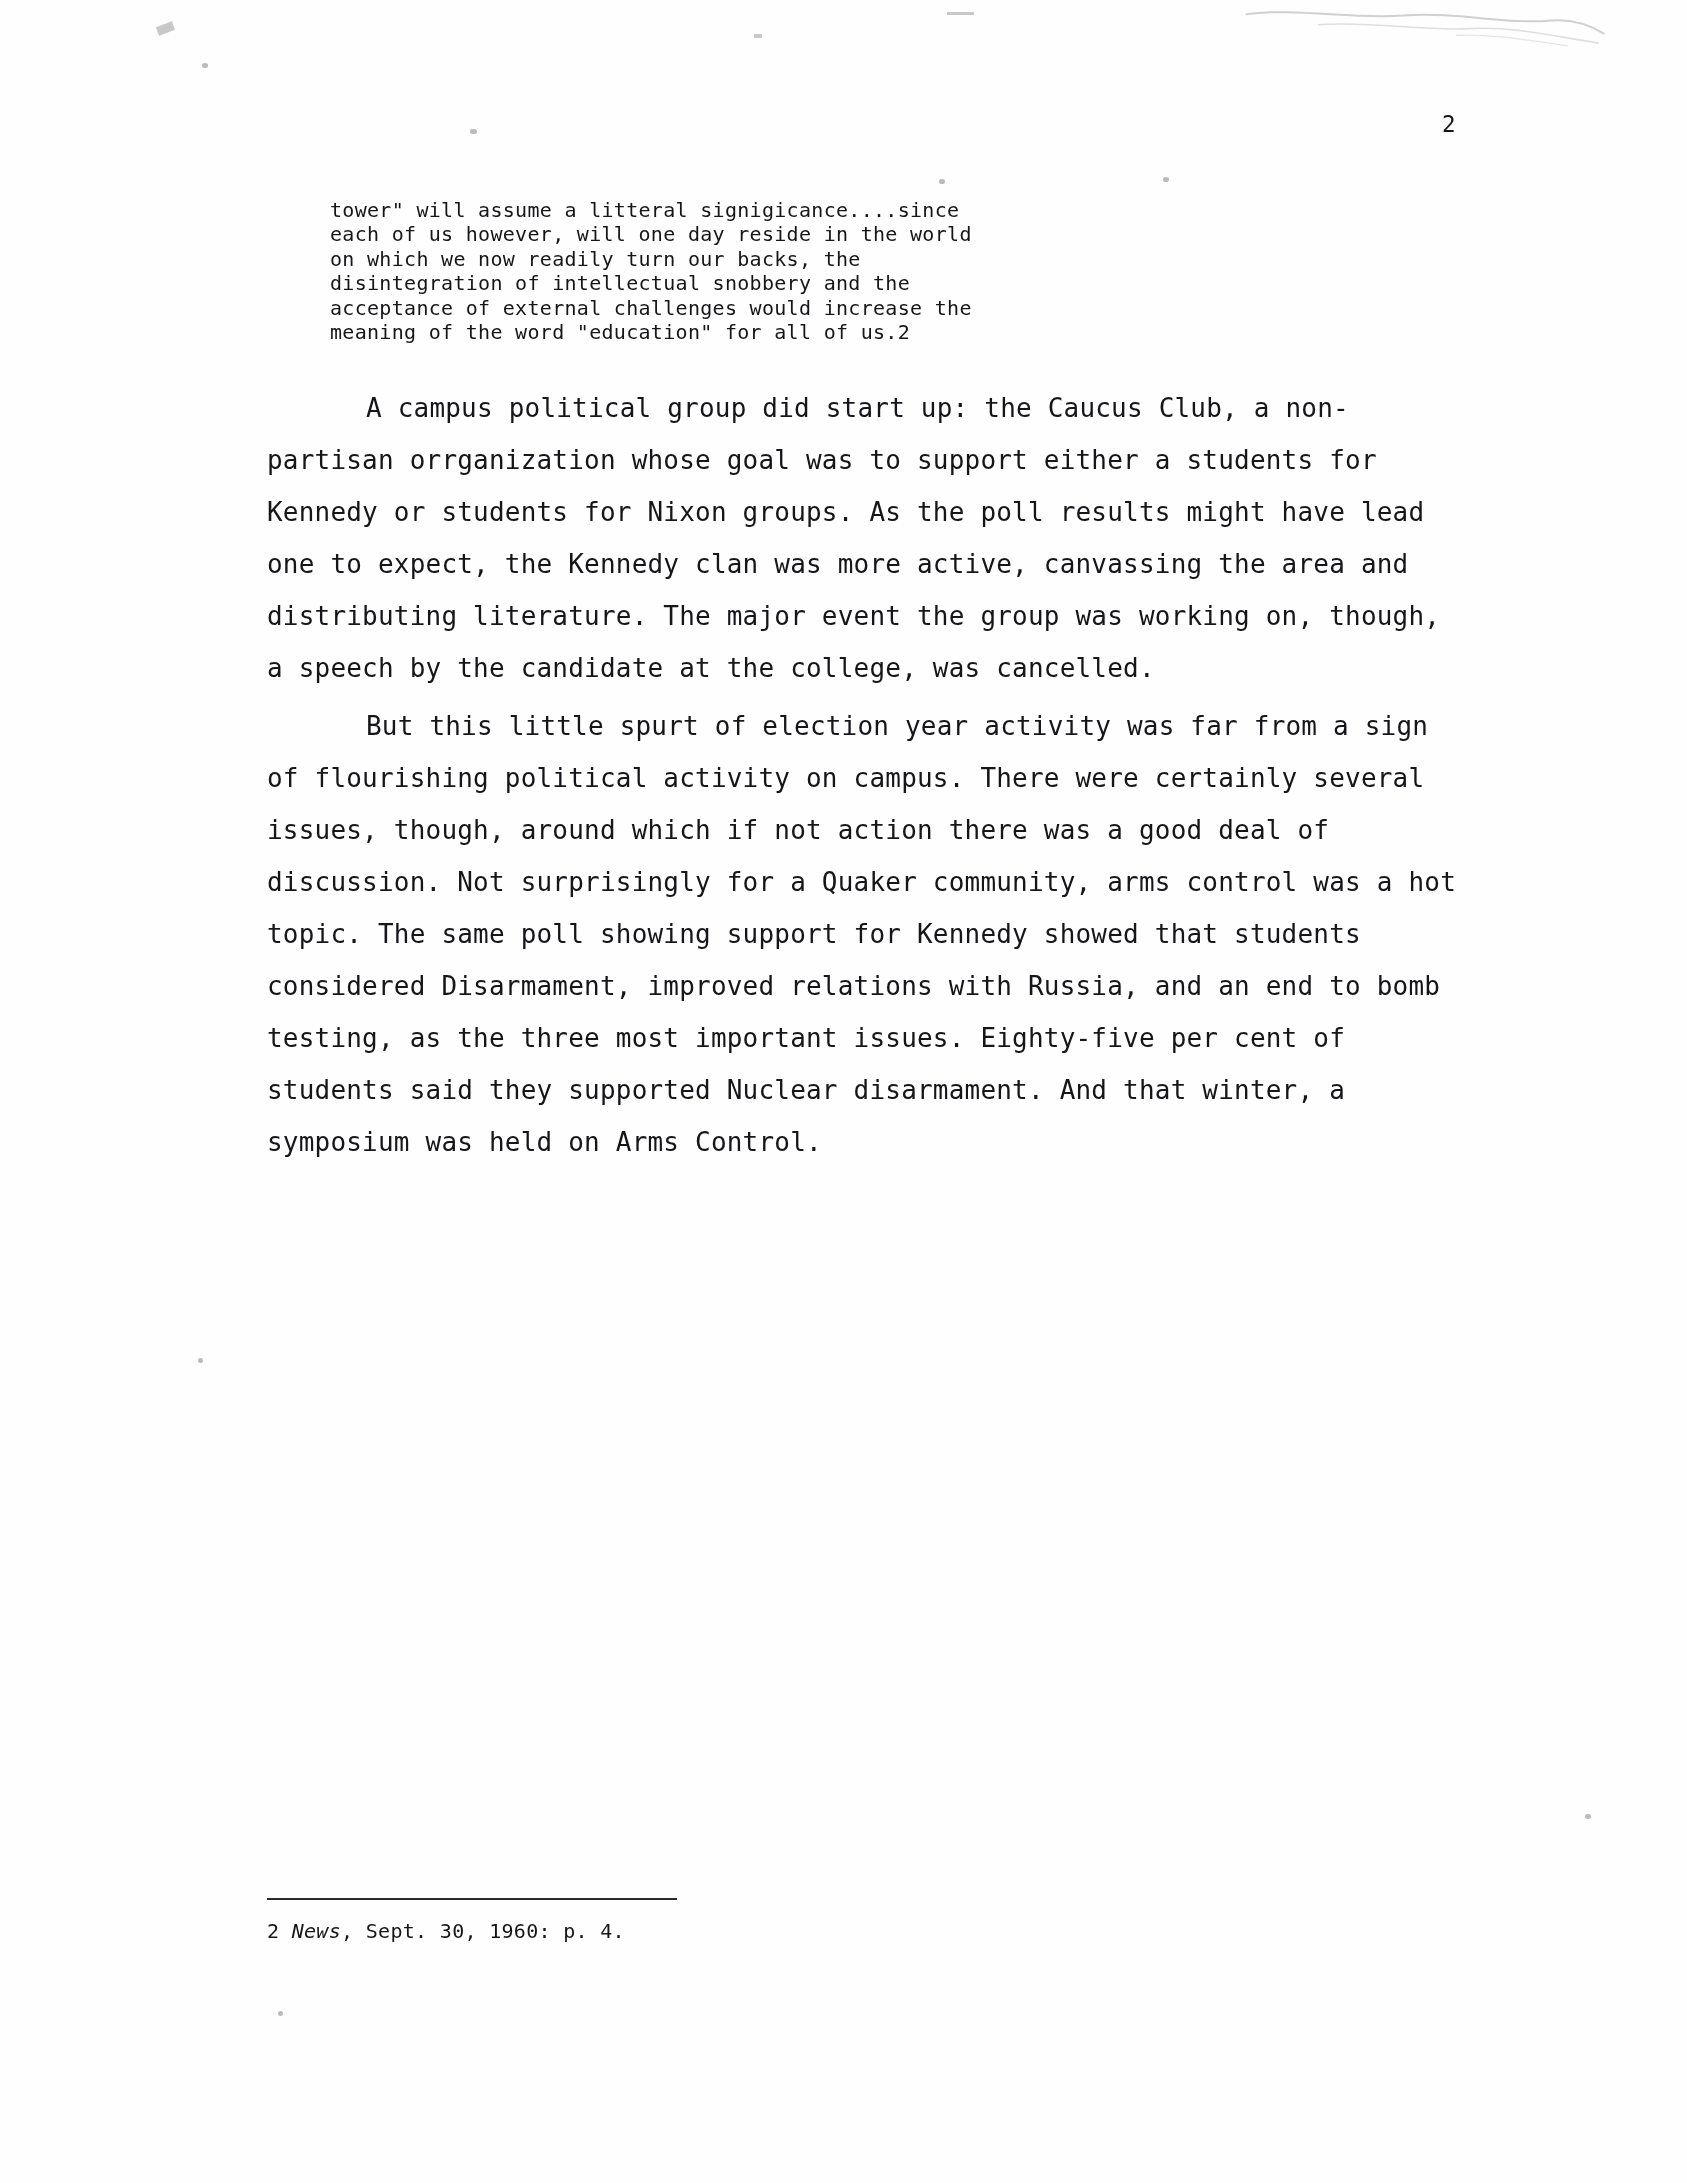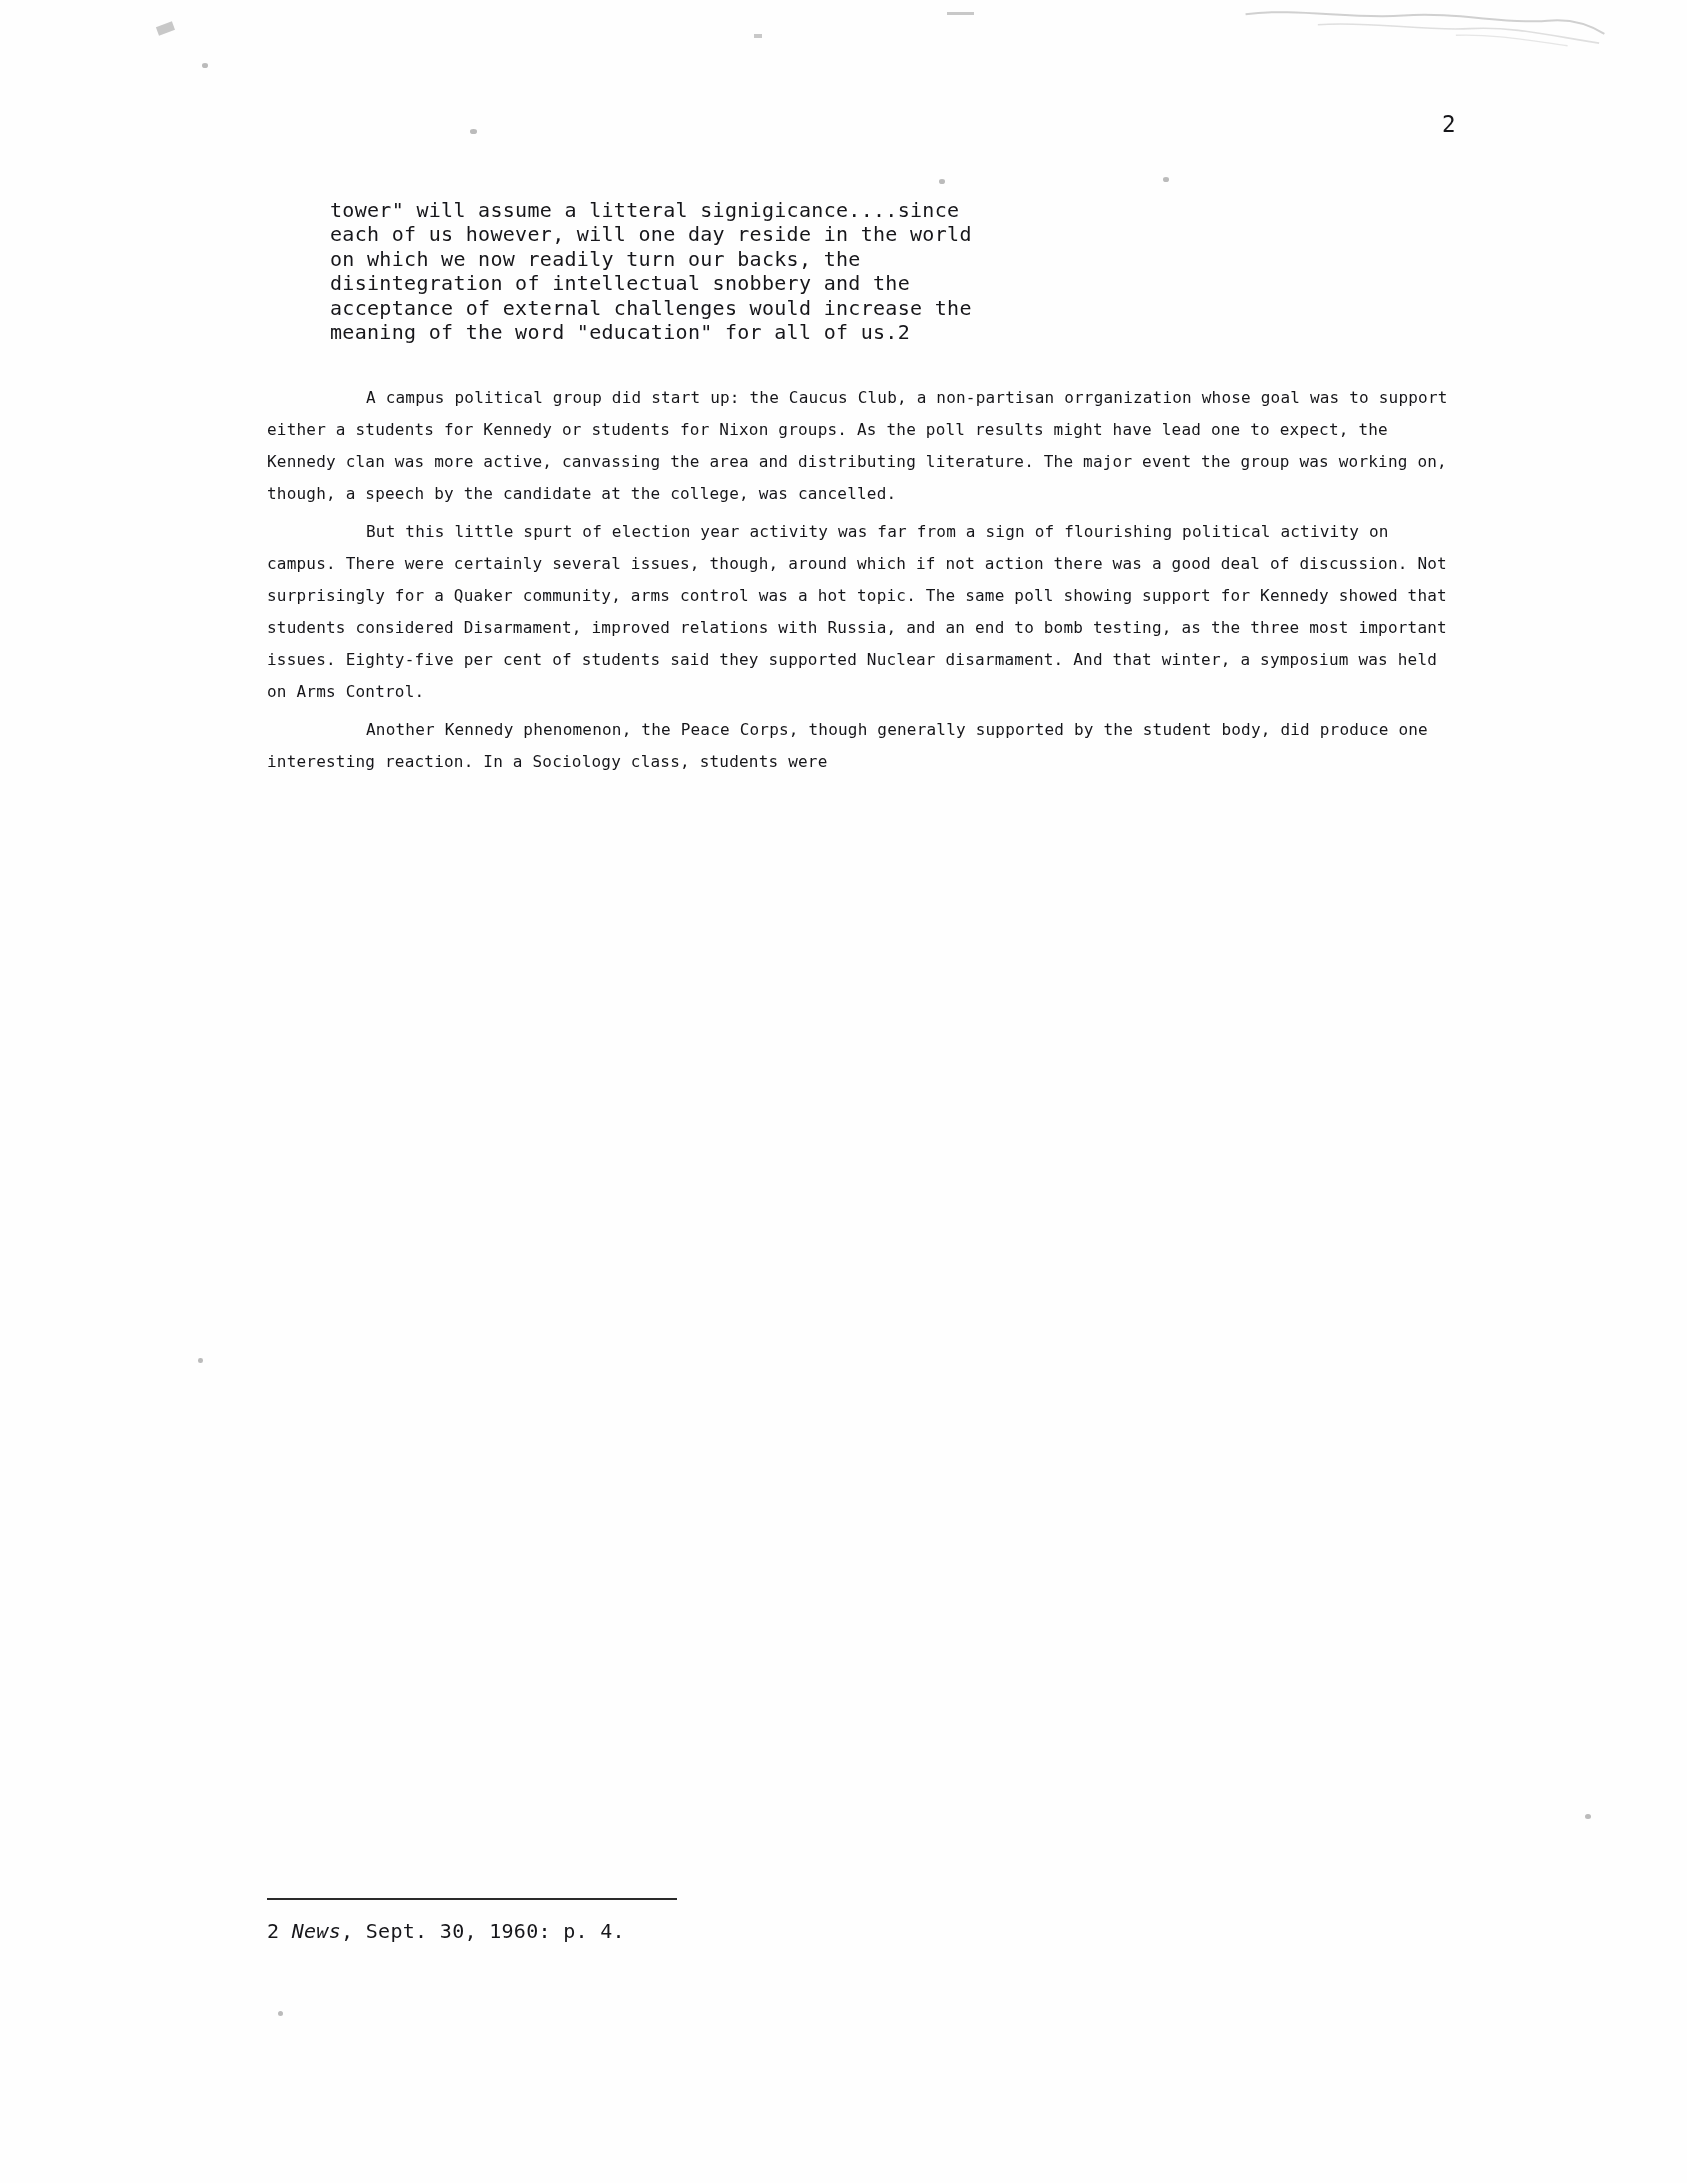--- a/index.html
+++ b/index.html
@@ -64,21 +64,21 @@
     padding: 0;
     font-size: 20px;
     line-height: 1.22;
     letter-spacing: 0.3px;
     white-space: pre-wrap;
     margin-left: 63px;
     width: 1098px;
   }
 
   .para {
-    font-size: 16px;
+    font-size: 26px;
     line-height: 2.0;
     letter-spacing: 0.2px;
     margin: 0;
     text-indent: 99px;
     white-space: normal;
   }
   .para.first-body { margin-top: 38px; }
   .para + .para { margin-top: 6px; }
 
   .footnote-rule {
@@ -137,20 +137,19 @@
 
   <div class="content">
     <div class="block-quote">tower" will assume a litteral signigicance....since
 each of us however, will one day reside in the world
 on which we now readily turn our backs, the
 disintegration of intellectual snobbery and the
 acceptance of external challenges would increase the
 meaning of the word "education" for all of us.2</div>
     <p class="para first-body">A campus political group did start up: the Caucus Club, a non-partisan orrganization whose goal was to support either a students for Kennedy or students for Nixon groups. As the poll results might have lead one to expect, the Kennedy clan was more active, canvassing the area and distributing literature.  The major event the group was working on, though, a speech by the candidate at the college, was cancelled.</p>
     <p class="para">But this little spurt of election year activity was far from a sign of flourishing political activity on campus. There were certainly several issues, though, around which if not action there was a good deal of discussion.  Not surprisingly for a Quaker community, arms control was a hot topic.  The same poll showing support for Kennedy showed that students considered Disarmament, improved relations with Russia, and an end to bomb testing, as the three most important issues.  Eighty-five per cent of students said they supported Nuclear disarmament.  And that winter, a symposium was held on Arms Control.</p>
-    <p class="para">Another Kennedy phenomenon, the Peace Corps, though generally supported by the student body, did produce one interesting reaction.  In a Sociology class, students were</p>
   </div>
 
   <div class="footnote-rule"></div>
   <div class="footnote"><span>2 </span><em>News</em><span>, Sept. 30, 1960: p. 4.</span></div>
 
 </div>
 
 
 </body></html>

